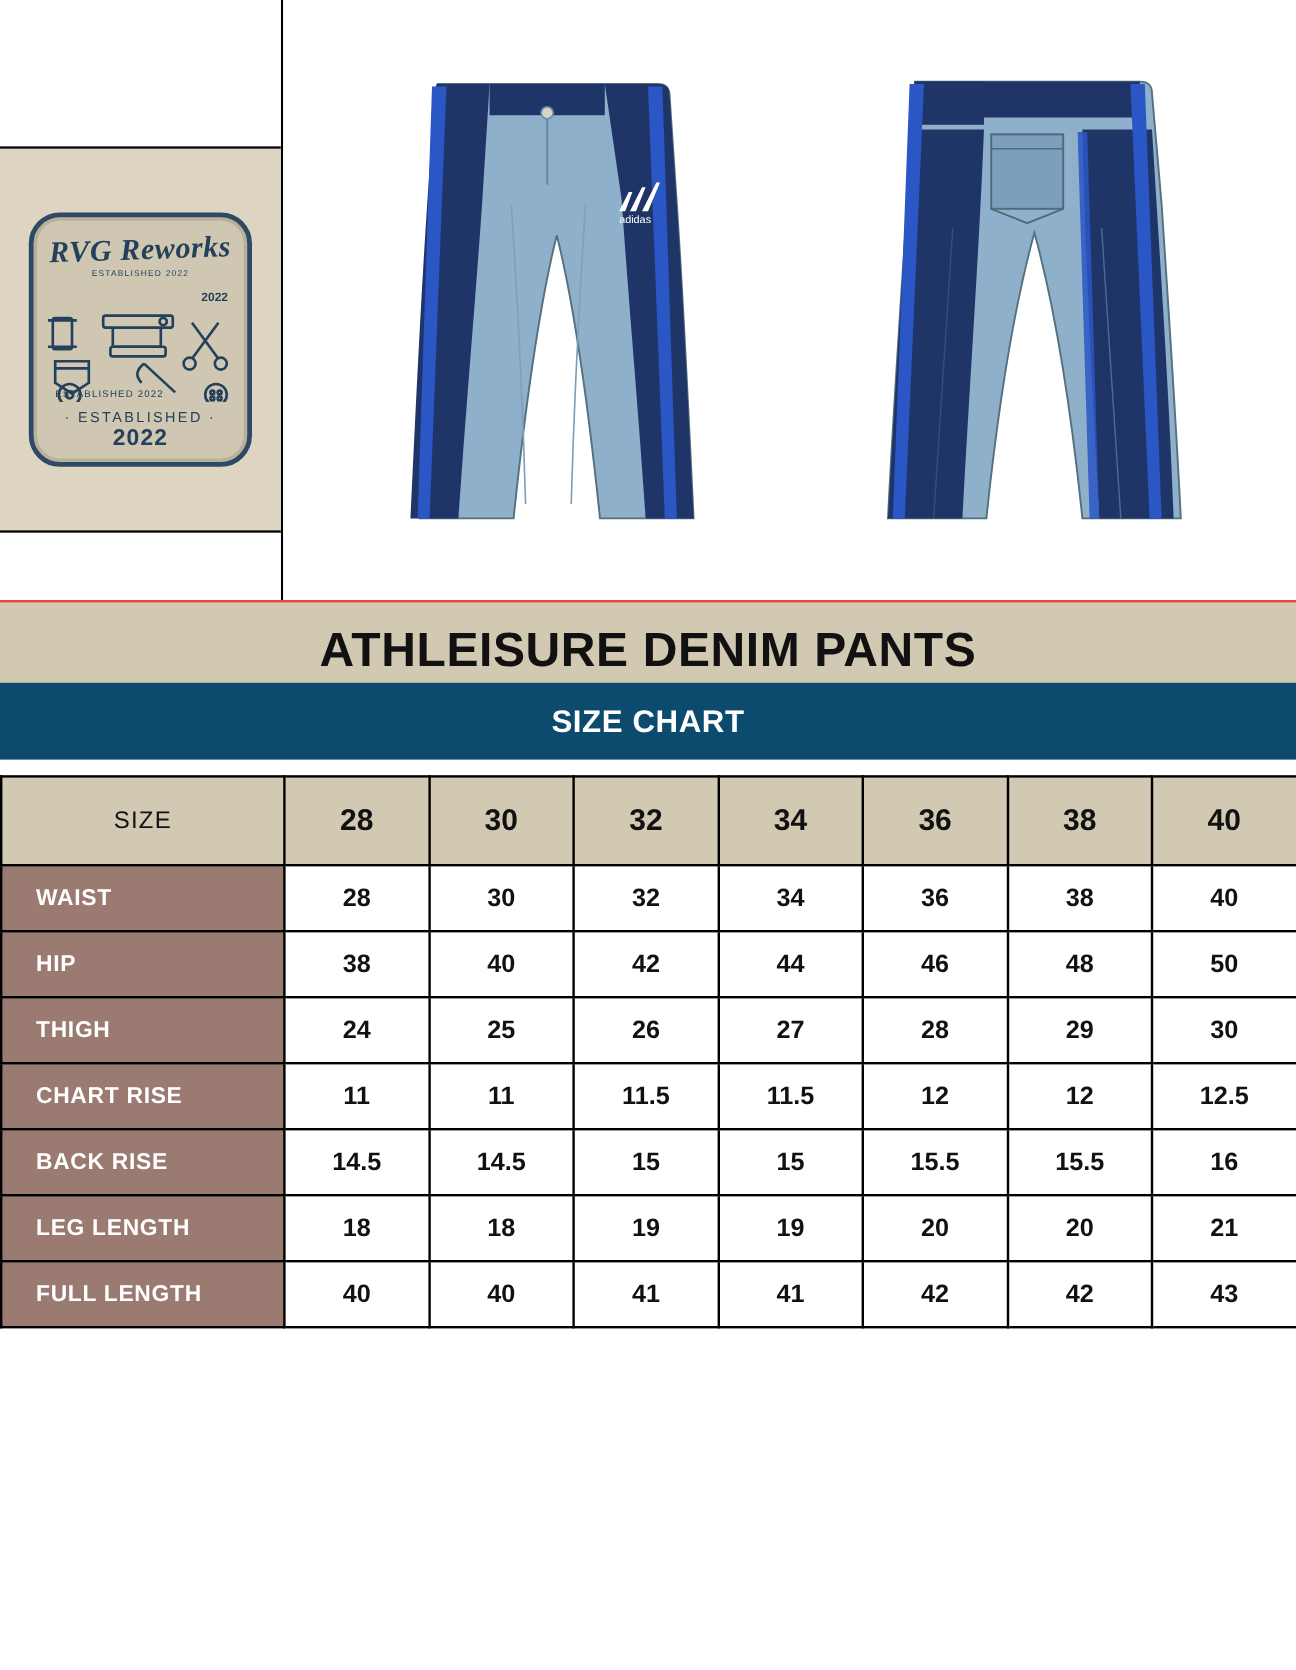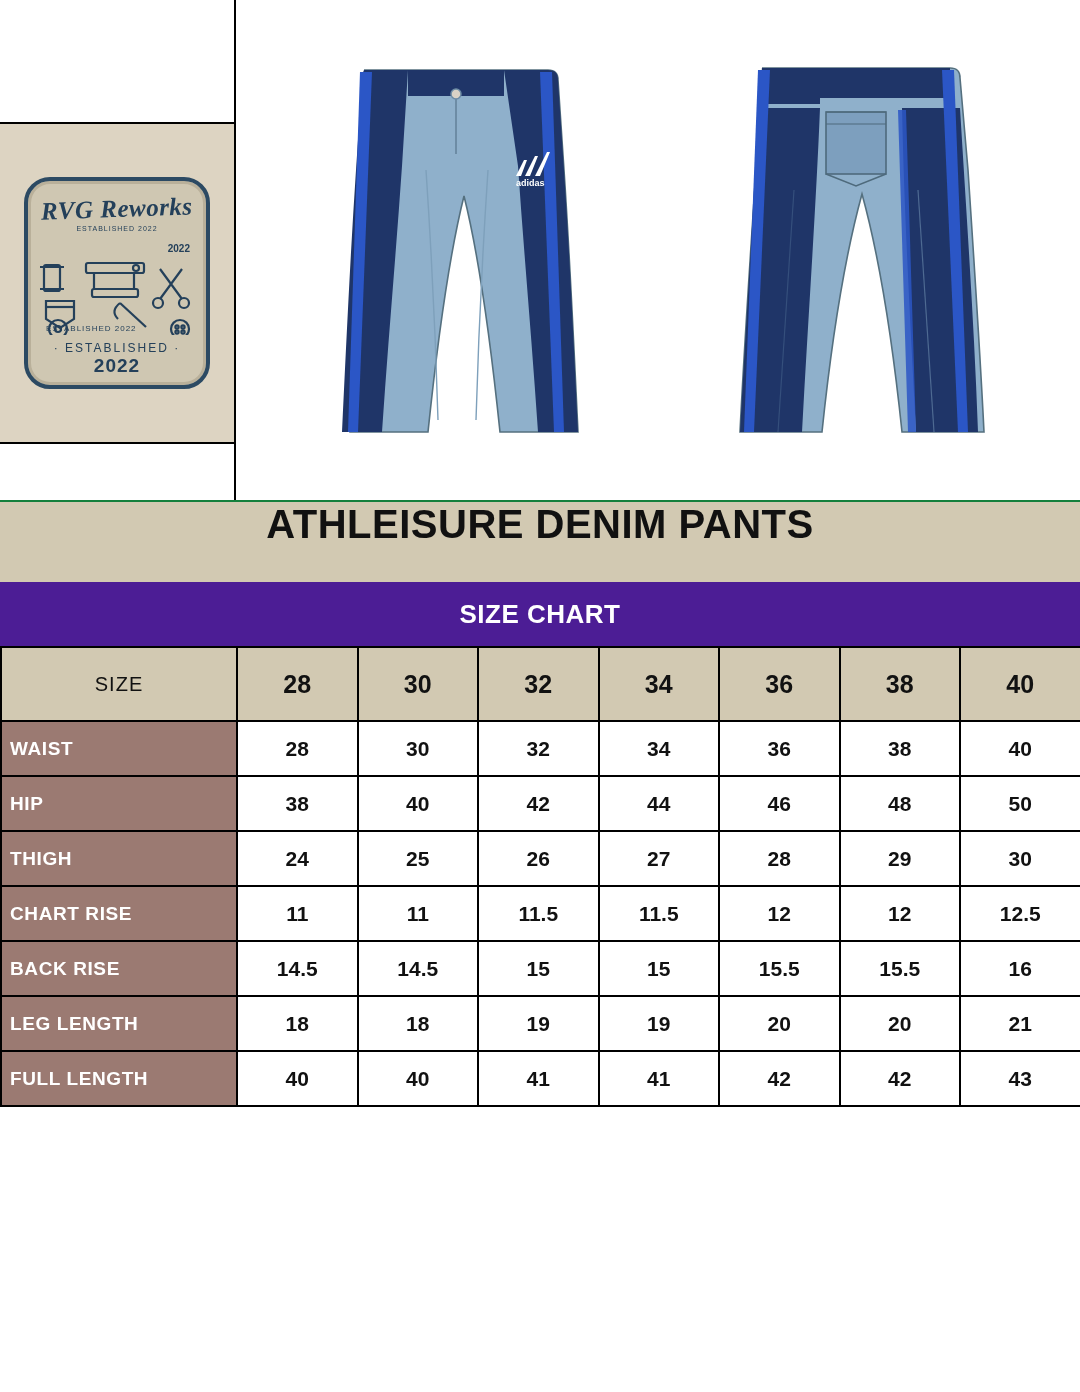--- a/index.html
+++ b/index.html
@@ -142,57 +142,56 @@
   }
 
   
   .photos {
     position: absolute;
     left: 236px;
     top: 0;
     width: 844px;
     height: 500px;
     background: #ffffff;
-    font-weight: bold;
   }
   .pant {
     position: absolute;
     top: 50px;
   }
   .pant svg { display: block; }
 
   
   .title-band {
     position: absolute;
     left: 0;
     top: 500px;
     width: 1080px;
     height: 82px;
     background: #d2c9b2;
-    border-top: 2px solid #15803d;
+    border-top: 2px solid #ef4444;
     display: flex;
-    align-items: flex-start;
+    align-items: center;
     justify-content: center;
     box-sizing: border-box;
   }
   .title-band h1 {
     margin: 0;
     font-size: 40px;
     font-weight: bold;
     letter-spacing: 0.5px;
     color: #111;
   }
 
   .subtitle-band {
     position: absolute;
     left: 0;
-    top: 582px;
+    top: 569px;
     width: 1080px;
     height: 64px;
-    background: #4c1d95;
+    background: #0c4a6e;
     display: flex;
     align-items: center;
     justify-content: center;
   }
   .subtitle-band h2 {
     margin: 0;
     font-size: 26px;
     font-weight: bold;
     color: #ffffff;
     letter-spacing: 0.5px;
@@ -231,21 +230,21 @@
     font-weight: bold;
     height: 74px;
     color: #111;
   }
   .row-label {
     background: #9b7a72;
     color: #ffffff;
     font-size: 19px;
     font-weight: bold;
     letter-spacing: 0.6px;
-    padding-left: 8px;
+    padding-left: 28px;
     height: 55px;
   }
   .cell {
     background: #ffffff;
     text-align: center;
     font-size: 21px;
     font-weight: bold;
     color: #111;
     height: 55px;
   }

